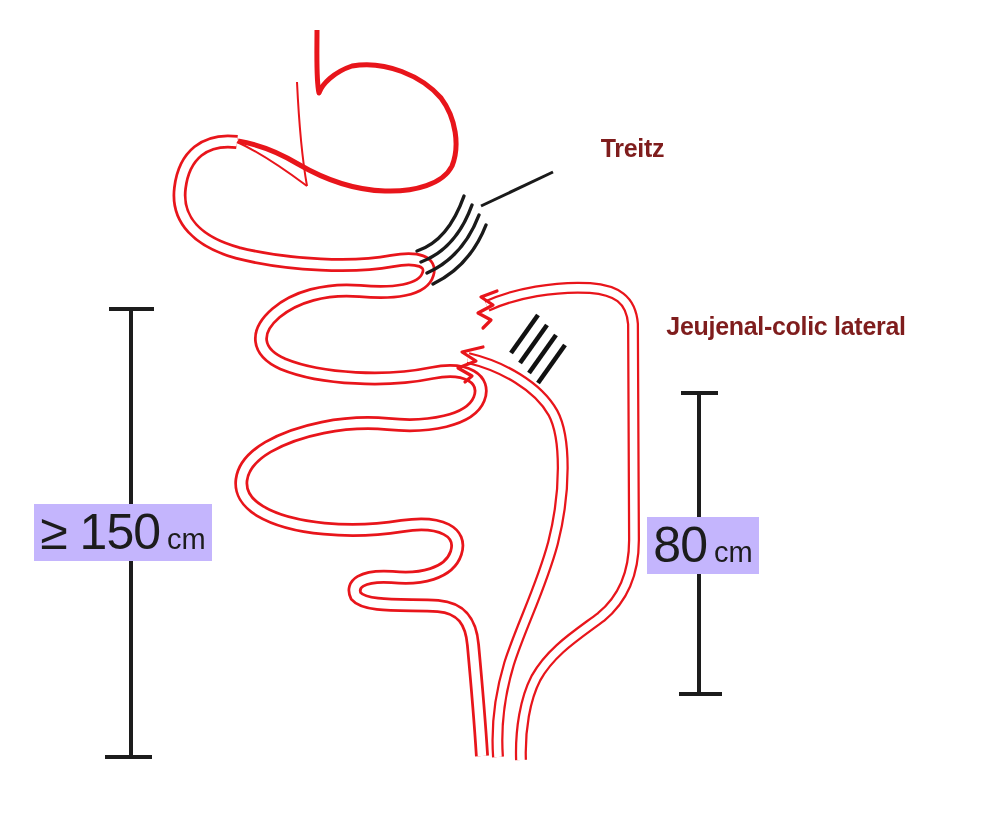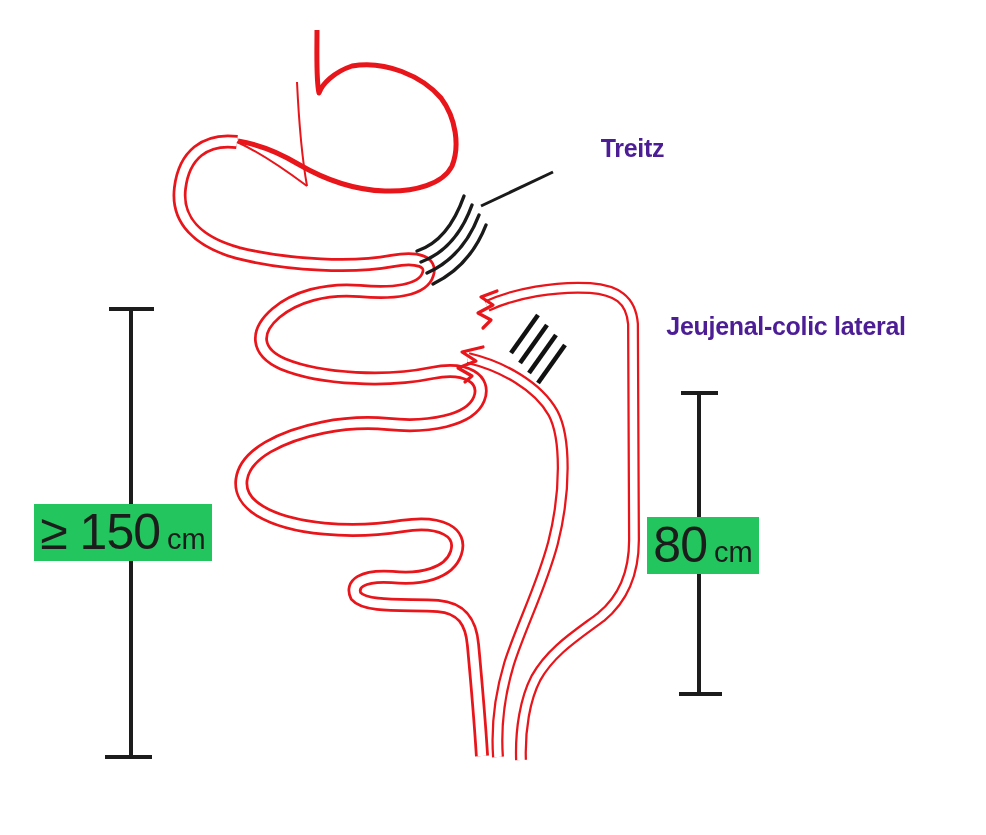--- a/index.html
+++ b/index.html
@@ -6,36 +6,36 @@
   .canvas{
     position:relative;
     width:986px;height:835px;
     background:#ffffff;
     overflow:hidden;
     font-family:"Liberation Sans","DejaVu Sans",sans-serif;
   }
   .art{position:absolute;left:0;top:0;}
   .label{
     position:absolute;
-    color:#4c1d95;
+    color:#7f1d1d;
     text-align:center;
     font-weight:700;
     font-size:25px;
     line-height:34px;
     letter-spacing:-0.3px;
   }
   .measure{
     position:absolute;
     text-align:center;
     color:#1c1c1c;
     font-weight:400;
     white-space:nowrap;
   }
   .measure .inner{
-    background:#22c55e;
+    background:#c4b5fd;
     padding:2px 6px;
     display:inline-block;
   }
   .measure .val{
     font-size:50px;
     line-height:1.05;
     letter-spacing:-1px;
     vertical-align:baseline;
   }
   .measure .unit{

